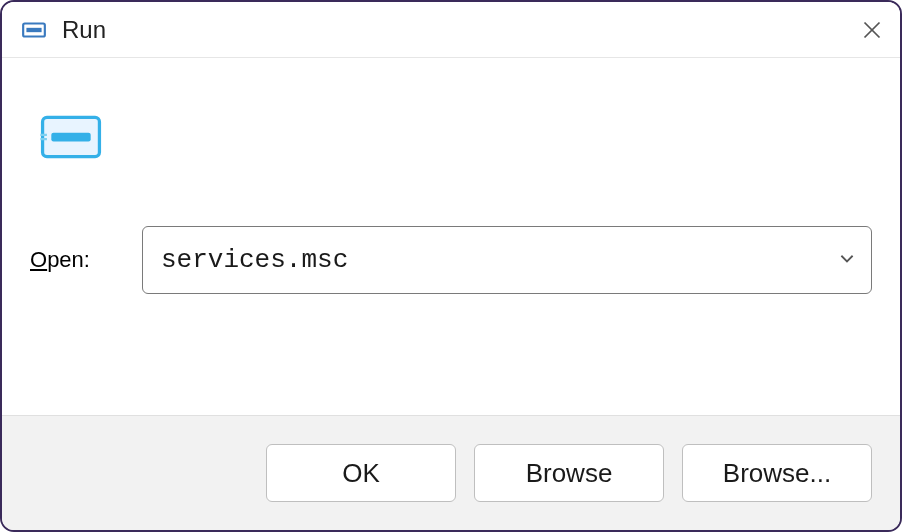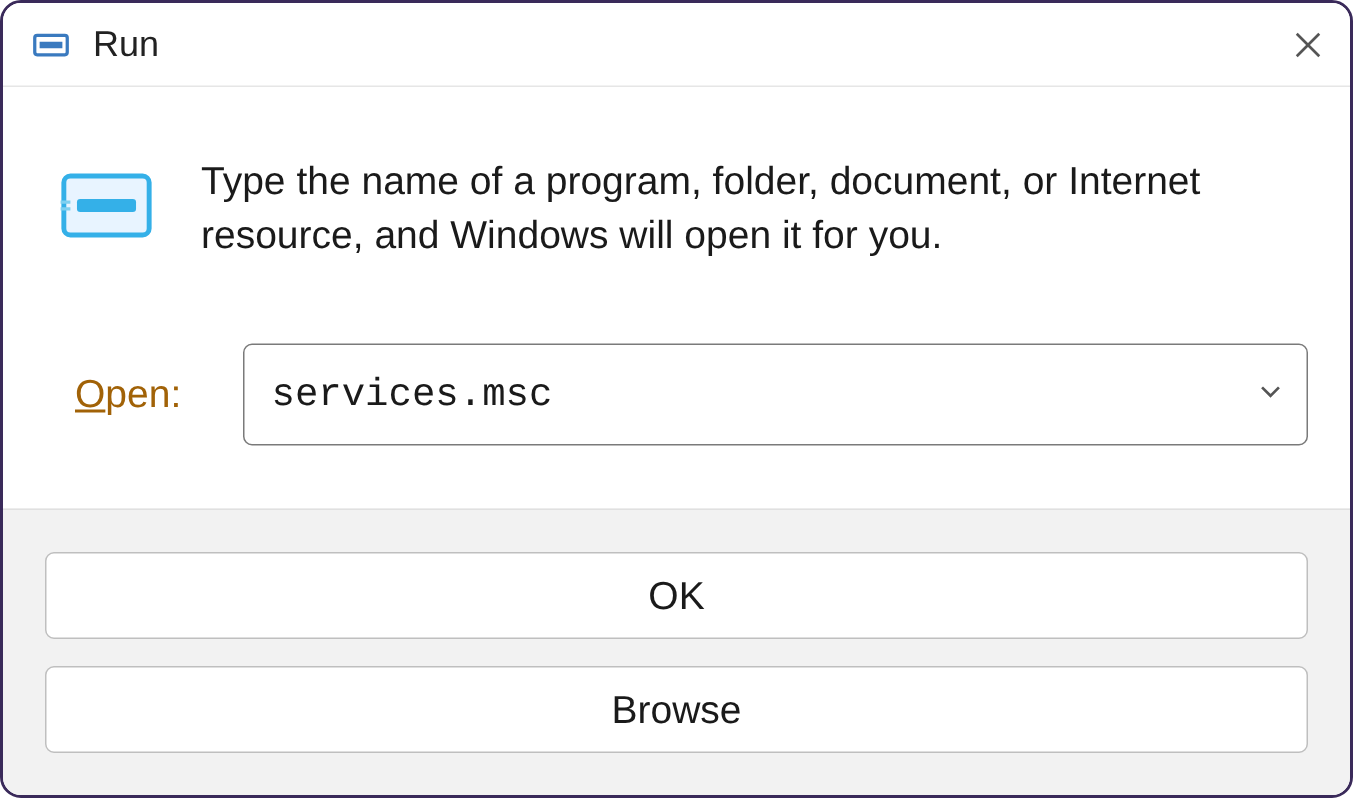--- a/index.html
+++ b/index.html
@@ -74,24 +74,23 @@
       color: #1a1a1a;
       padding-top: 2px;
     }
     .input-row {
       display: flex;
       align-items: center;
       gap: 18px;
       padding-left: 0px;
     }
     .open-label {
-      font-size: 26px;
-      color: #a16207;
+      font-size: 22px;
+      color: #000000;
       width: 94px;
-      margin-left: 20px;
     }
     .underline-first::first-letter {
       text-decoration: underline;
     }
     .combo {
       flex: 1;
       position: relative;
     }
     .combo-input {
       width: 100%;
@@ -113,21 +112,20 @@
       color: #555;
       pointer-events: none;
     }
     .footer {
       background: #f2f2f2;
       border-top: 1px solid #e0e0e0;
       padding: 28px 28px 28px 28px;
       display: flex;
       justify-content: flex-end;
       gap: 18px;
-      flex-direction: column;
     }
     .btn {
       min-width: 190px;
       height: 58px;
       border: 1.5px solid #bfbfbf;
       border-radius: 6px;
       background: #fff;
       font-size: 26px;
       color: #1a1a1a;
       font-family: inherit;
@@ -160,34 +158,34 @@
 
   <div class="content">
     <div class="info-row">
       <span class="run-icon-large">
         <svg viewBox="0 0 64 64" width="70" height="70">
           <rect x="6" y="14" width="52" height="36" rx="4" fill="#e8f4ff" stroke="#34b0e8" stroke-width="3"></rect>
           <rect x="14" y="28" width="36" height="8" rx="2" fill="#34b0e8"></rect>
           <path d="M 10 30 L 4 30 M 10 34 L 4 34" stroke="#7fd0f0" stroke-width="2"></path>
         </svg>
       </span>
-      <div class="description">Type the name of a program, folder, document, or Internet resource, and Windows will open it for you.</div>
     </div>
 
     <div class="input-row">
       <label class="open-label underline-first">Open:</label>
       <div class="combo">
         <input class="combo-input" type="text" value="services.msc" style="">
         <span class="combo-chevron">
           <svg viewBox="0 0 16 16" width="18" height="18">
             <polyline points="3,6 8,11 13,6" fill="none" stroke="#555" stroke-width="1.6"></polyline>
           </svg>
         </span>
       </div>
     </div>
   </div>
 
   <div class="footer">
     <button class="btn">OK</button>
     <button class="btn">Browse</button>
+    <button class="btn underline-first">Browse...</button>
   </div>
 
 </div>
 
 </body></html>

